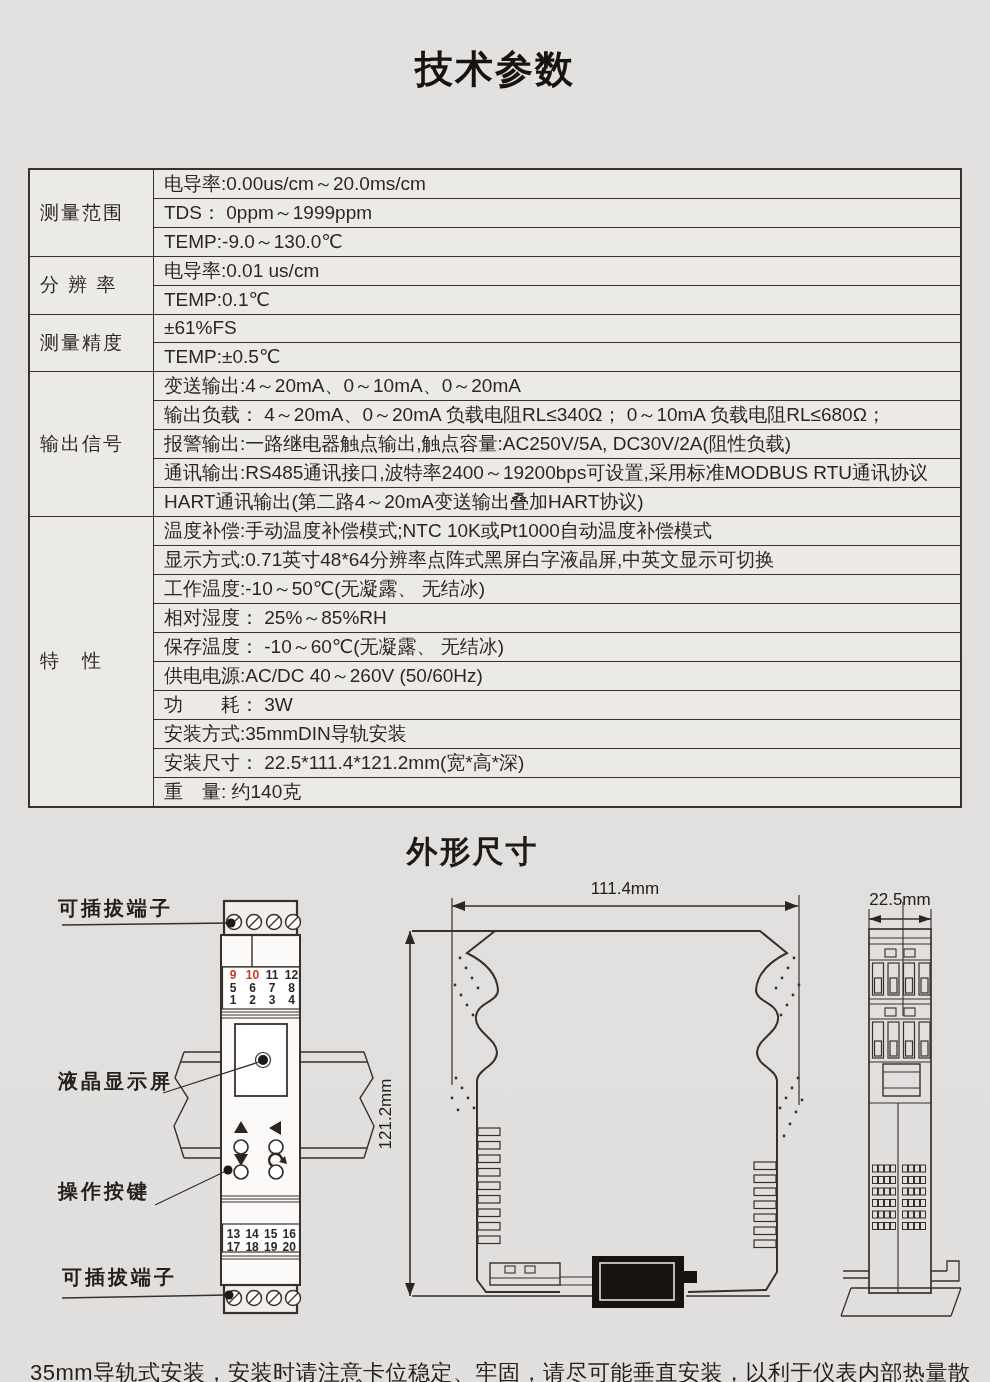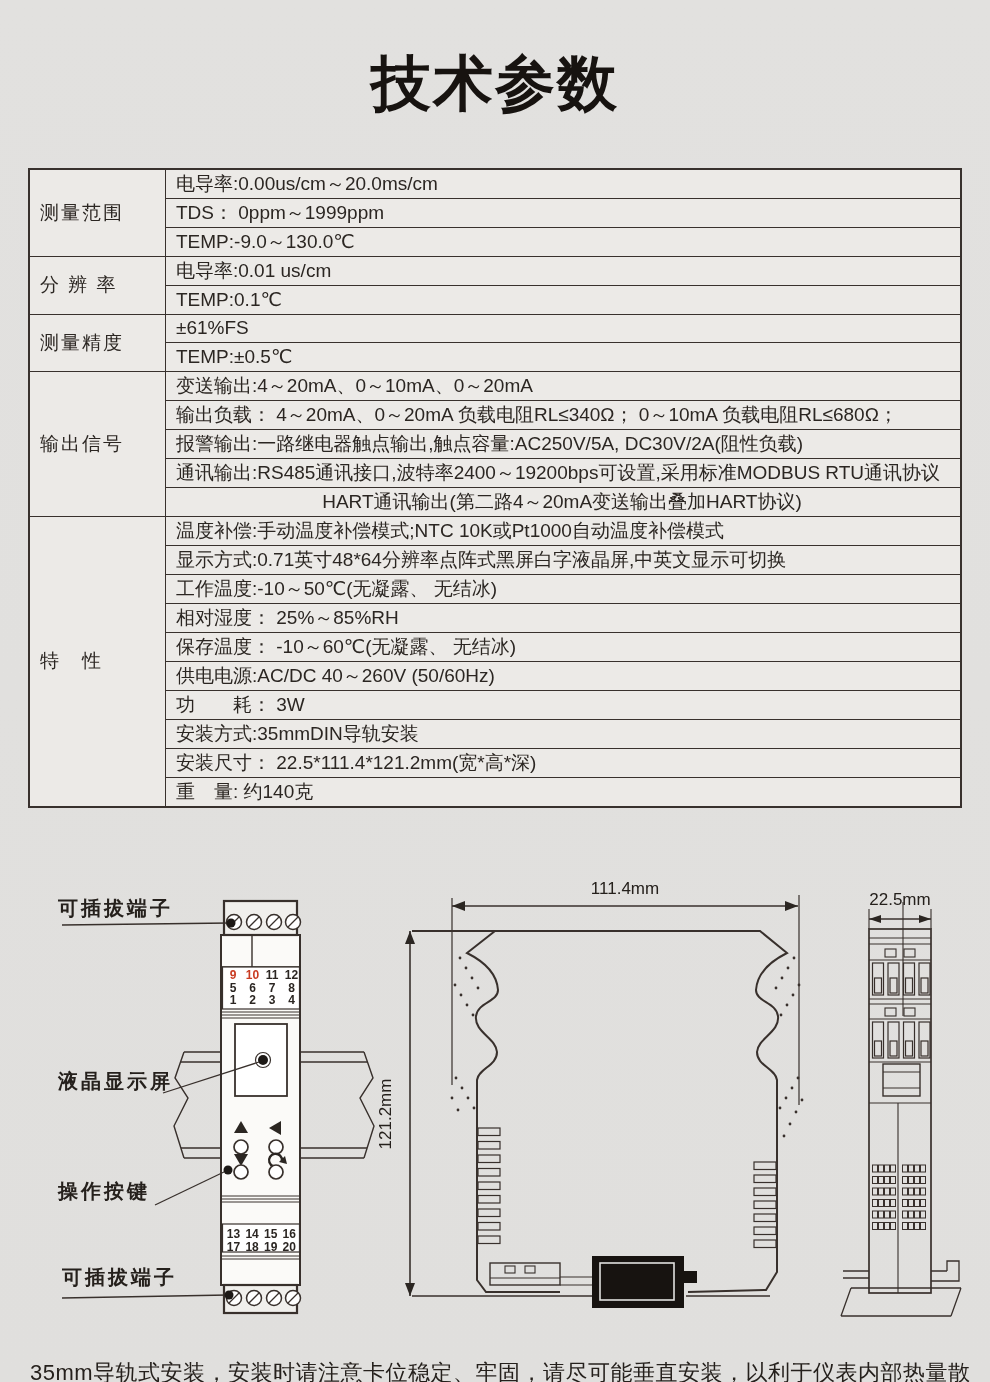--- a/index.html
+++ b/index.html
@@ -4,40 +4,40 @@
 <style>
   html,body{margin:0;padding:0;background:#cfcecd;}
   .page{
     position:relative;width:990px;height:1382px;margin:0 auto;
     background:linear-gradient(#e2e1df,#e0dfdd);
     font-family:"Liberation Sans","DejaVu Sans",sans-serif;
     color:#2b2622;overflow:hidden;
   }
   .title{
     position:absolute;top:44px;left:0;width:990px;text-align:center;
-    font-size:60px;font-weight:bold;color:#171310;letter-spacing:2px;
+    font-size:38px;font-weight:bold;color:#171310;letter-spacing:2px;
   }
   .subtitle{
     position:absolute;top:106px;left:0;width:990px;text-align:center;
     font-size:21px;color:#3d3935;
   }
   table.spec{
     position:absolute;left:28px;top:168px;width:934px;
     border-collapse:collapse;table-layout:fixed;
     border:2px solid #38312d;background:#eceae7;
   }
   table.spec td{
     border:1px solid #38312d;font-size:19px;color:#2b2622;
-    height:25.6px;padding:1px 12px 1px 10px;white-space:nowrap;overflow:hidden;
+    height:25.6px;padding:1px 0 1px 10px;white-space:nowrap;overflow:hidden;
   }
   td.label-cell{
     width:113px;text-align:left;font-size:20px;letter-spacing:2px;
     padding:1px 2px;font-weight:500;
   }
-  td.center{text-align:center;}
+  td.center{}
   .section-title{
     position:absolute;top:831px;left:0;width:945px;text-align:center;
     font-size:31px;font-weight:bold;color:#1d1916;letter-spacing:2px;
   }
   .footer-note{
     position:absolute;left:30px;top:1336px;width:950px;
     font-size:22px;color:#25201c;letter-spacing:0.5px;
   }
   svg#diagram-svg{position:absolute;left:0;top:875px;}
   svg text{font-family:"Liberation Sans","DejaVu Sans",sans-serif;}
@@ -123,20 +123,21 @@
         </tr>
         <tr>
           <td class="value-cell">安装尺寸： 22.5*111.4*121.2mm(宽*高*深)</td>
         </tr>
         <tr>
           <td class="value-cell">重　量: 约140克</td>
         </tr>
       </tbody>
   </table>
 
+  <div class="section-title">外形尺寸</div>
 
   <svg id="diagram-svg" width="990" height="470" viewBox="0 875 990 470">
 
     <g>
 
       <g>
         <path class="ln" stroke-width="1.4" d="M184,1052 L221,1052 M181,1062 L221,1062 M181,1148 L221,1148 M184,1158 L221,1158"></path>
         <path class="ln" stroke-width="1.4" d="M184,1052 L175,1078 L188,1098 L174,1126 L184,1158"></path>
         <path class="ln" stroke-width="1.4" d="M300,1052 L364,1052 M300,1062 L367,1062 M300,1148 L367,1148 M300,1158 L364,1158"></path>
         <path class="ln" stroke-width="1.4" d="M364,1052 L373,1078 L360,1098 L374,1126 L364,1158"></path>

